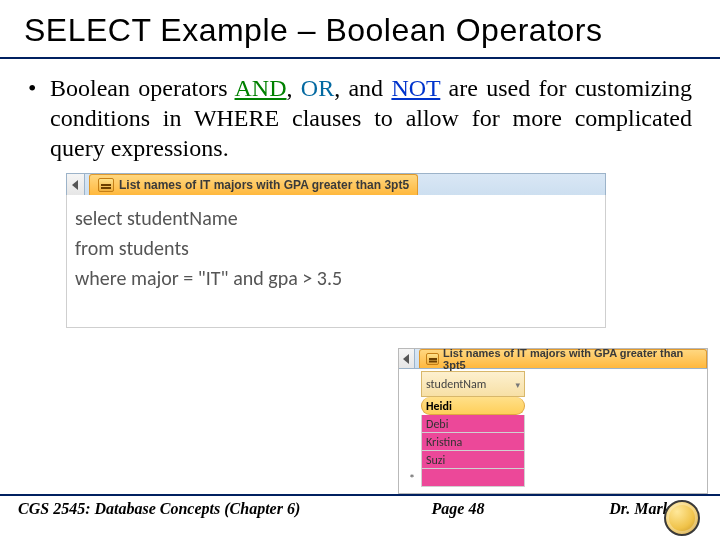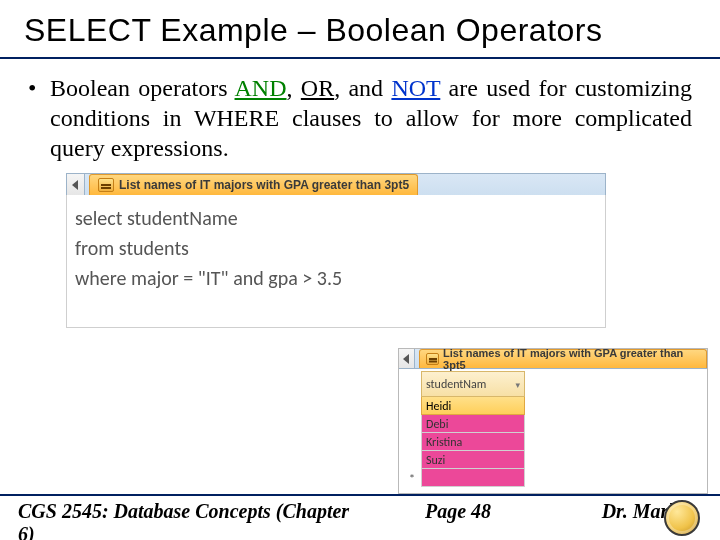--- a/index.html
+++ b/index.html
@@ -5,21 +5,21 @@
   * { box-sizing: border-box; margin: 0; padding: 0; }
   html, body { width: 720px; height: 540px; overflow: hidden; font-family: Arial, sans-serif; background: #fff; }
   .slide { width: 720px; height: 540px; position: relative; background: #fff; }
   .title-bar { border-bottom: 2px solid #002060; }
   .title { font-family: Arial, sans-serif; font-size: 32px; color: #000; padding: 12px 24px 8px 24px; letter-spacing: 0.5px; }
   .body { padding: 14px 28px 0 28px; }
   .bullet { display: flex; align-items: flex-start; font-family: "Times New Roman", serif; font-size: 24px; line-height: 1.25; text-align: justify; }
   .bullet .dot { flex: 0 0 22px; }
   .bullet .txt { flex: 1; }
   .op-green { color: #008000; text-decoration: underline; }
-  .op-red { color: #000000; text-decoration: underline; }
+  .op-red { color: #0369a1; }
   .op-blue { color: #0033cc; text-decoration: underline; }
 
   
   .tabbar1 { margin: 10px 0 0 38px; width: 540px; background: linear-gradient(#d9e7f5,#cddff0); border: 1px solid #9cb3c9; border-bottom: none; display: flex; align-items: center; height: 22px; font-size: 12px; color: #333; }
   .tabbar1 .arrow { width: 18px; height: 100%; display: flex; align-items: center; justify-content: center; background: linear-gradient(#f5f5f5,#e6e6e6); border-right: 1px solid #9cb3c9; }
   .tabbar1 .tab { margin-left: 4px; height: 100%; display: flex; align-items: center; background: linear-gradient(#ffd780,#ffb83d); border: 1px solid #e09a2e; border-bottom: none; border-radius: 3px 3px 0 0; padding: 0 8px; gap: 5px; font-weight: bold; color: #3a3a3a; }
   .tabbar1 .tab .ticon { width: 16px; height: 14px; background: linear-gradient(#ffe28a,#f0b040); border: 1px solid #c57f16; border-radius: 2px; position: relative; }
   .tabbar1 .tab .ticon::before { content:""; position:absolute; left:2px; top:5px; width:10px; height:2px; background:#6b3f00; box-shadow: 0 3px 0 #6b3f00; }
   .sqlbox { margin: 0 0 0 38px; width: 540px; border: 1px solid #cfcfcf; border-top: none; padding: 8px 8px 34px 8px; font-family: Calibri, "Segoe UI", sans-serif; font-size: 20px; color: #555; line-height: 1.5; background: #fff; }
 
@@ -27,26 +27,26 @@
   .panel2 { position: absolute; left: 398px; top: 348px; width: 310px; border: 1px solid #b9b9b9; background: #fff; }
   .tabbar2 { background: linear-gradient(#d9e7f5,#cddff0); border-bottom: 1px solid #9cb3c9; display: flex; align-items: center; height: 20px; font-size: 11px; }
   .tabbar2 .arrow { width: 16px; height: 100%; display:flex; align-items:center; justify-content:center; background: linear-gradient(#f5f5f5,#e6e6e6); border-right: 1px solid #9cb3c9; }
   .tabbar2 .tab { margin-left: 4px; height: 100%; display:flex; align-items:center; background: linear-gradient(#ffd780,#ffb83d); border: 1px solid #e09a2e; border-bottom:none; border-radius: 3px 3px 0 0; padding: 0 6px; gap: 4px; font-weight: bold; color: #3a3a3a; }
   .tabbar2 .tab .ticon { width: 14px; height: 12px; background: linear-gradient(#ffe28a,#f0b040); border: 1px solid #c57f16; border-radius: 2px; position: relative; }
   .tabbar2 .tab .ticon::before { content:""; position:absolute; left:2px; top:4px; width:8px; height:1.5px; background:#6b3f00; box-shadow: 0 2.5px 0 #6b3f00; }
   .grid { padding: 2px 0 6px 22px; font-family: Calibri, "Segoe UI", sans-serif; font-size: 12px; }
   .grid .hdr { width: 104px; height: 18px; background: linear-gradient(#fdf0cf,#f7e0a6); border: 1px solid #d8b76a; display:flex; align-items:center; justify-content:space-between; padding: 12px 4px; color: #444; }
   .grid .hdr .caret { font-size: 9px; color: #777; }
   .grid .cell { width: 104px; height: 18px; border: 1px solid #d0d0d0; border-top:none; display:flex; align-items:center; padding: 0 4px; background:#ec4899; color:#333; }
-  .grid .cell.sel { background: linear-gradient(#ffe08a,#ffcf5a); border-color:#e0a840; color:#000; font-weight: 400; }
+  .grid .cell.sel { background: linear-gradient(#ffe08a,#ffcf5a); border-color:#e0a840; color:#000; font-weight: 700; border-radius: 9px; }
   .grid .newrow { display:flex; align-items:center; margin-left: -18px; }
   .grid .newrow .star { width: 18px; text-align:center; color:#555; font-size: 13px; }
 
   
-  .footer { position: absolute; left: 0; bottom: 0; width: 100%; height: 46px; border-top: 2px solid #002060; display:flex; align-items:flex-start; font-family: "Times New Roman", serif; font-style: italic; font-weight: bold; font-size: 20px; color:#000; padding: 4px 18px 0 18px; }
+  .footer { position: absolute; left: 0; bottom: 0; width: 100%; height: 46px; border-top: 2px solid #002060; display:flex; align-items:flex-start; font-family: "Times New Roman", serif; font-style: italic; font-weight: bold; font-size: 16px; color:#000; padding: 4px 18px 0 18px; }
   .footer .fleft { flex: 0 0 350px; }
   .footer .fmid { flex: 0 0 180px; text-align:center; }
   .footer .fright { flex: 1; text-align:center; padding-left: 30px; }
   .footer .logo { position:absolute; right: 20px; bottom: 4px; width: 36px; height: 36px; border-radius: 50%; background: radial-gradient(circle at 35% 30%, #ffe89a 0%, #f0c34a 55%, #b88418 100%); border: 2px solid #3a3a3a; box-shadow: inset 0 0 0 3px rgba(255,255,255,0.3); }
 
   svg.tri { width:7px; height:10px; }
 </style>
 </head>
 <body>
 <div class="slide">

